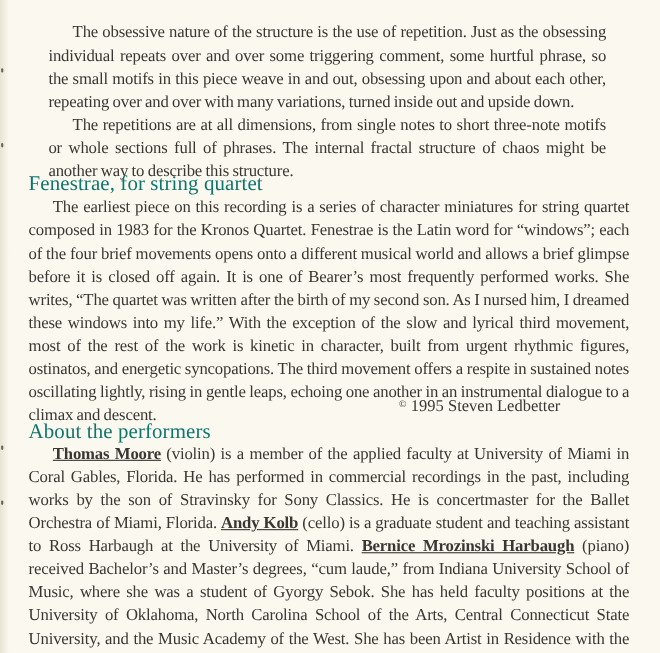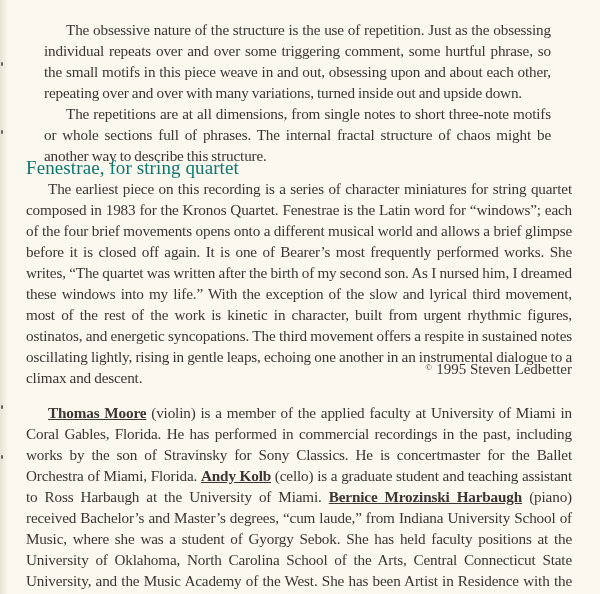--- a/index.html
+++ b/index.html
@@ -24,21 +24,21 @@
     margin: 0; letter-spacing: -0.15px; word-spacing: -0.5px;
     text-indent: 22px;
   }
   .h2 {
     position: absolute; font-size: 19px; line-height: 22px; margin: 0;
     font-weight: normal; color: #0f766e; letter-spacing: 0.1px;
   }
   .b { font-weight: bold; text-decoration: underline; }
   .i { }
   .copyright {
-    position: absolute; font-size: 15px; line-height: 20px; text-align: right;
+    position: absolute; font-size: 15px; line-height: 20px; text-align: center;
   }
   .copyright .sym { font-size: 9px; vertical-align: 4px; margin-right: 4px; }
 </style>
 </head>
 <body>
 
 <div class="page">
   <div class="edge"></div>
   <div class="mark" style="top:62px"></div>
   <div class="mark" style="top:130px"></div>
@@ -49,16 +49,17 @@
     <p class="para">The obsessive nature of the structure is the use of repetition. Just as the obsessing individual repeats over and over some triggering comment, some hurtful phrase, so the small motifs in this piece weave in and out, obsessing upon and about each other, repeating over and over with many variations, turned inside out and upside down.</p>
     <p class="para">The repetitions are at all dimensions, from single notes to short three-note motifs or whole sections full of phrases. The internal fractal structure of chaos might be another way to describe this structure.</p>
   </div>
 
   <h2 class="h2" style="left:26px; top:157px;">Fenestrae, for string quartet</h2>
   <div class="block" style="left:26px; top:178px; width:546px;">
     <p class="para"><span>The earliest piece on this recording is a series of character miniatures for string quartet composed in 1983 for the Kronos Quartet. </span><span class="i">Fenestrae</span><span> is the Latin word for “windows”; each of the four brief movements opens onto a different musical world and allows a brief glimpse before it is closed off again. It is one of Bearer’s most frequently performed works. She writes, “The quartet was written after the birth of my second son. As I nursed him, I dreamed these windows into my life.” With the exception of the slow and lyrical third movement, most of the rest of the work is kinetic in character, built from urgent rhythmic figures, ostinatos, and energetic syncopations. The third movement offers a respite in sustained notes oscillating lightly, rising in gentle leaps, echoing one another in an instrumental dialogue to a climax and descent.</span></p>
   </div>
   <div class="copyright" style="left:300px; top:357px; width:272px;"><span class="sym">©</span><span>1995 Steven Ledbetter</span></div>
 
+  <h2 class="h2" style="left:26px; top:382px;">About the performers</h2>
   <div class="block" style="left:26px; top:402px; width:546px;">
     <p class="para"><span class="b">Thomas Moore</span><span> (violin) is a member of the applied faculty at University of Miami in Coral Gables, Florida. He has performed in commercial recordings in the past, including works by the son of Stravinsky for Sony Classics. He is concertmaster for the Ballet Orchestra of Miami, Florida. </span><span class="b">Andy Kolb</span><span> (cello) is a graduate student and teaching assistant to Ross Harbaugh at the University of  Miami. </span><span class="b">Bernice Mrozinski Harbaugh</span><span> (piano) received Bachelor’s and Master’s degrees, “cum laude,” from Indiana University School of Music, where she was a student of Gyorgy Sebok. She has held faculty positions at the University of Oklahoma, North Carolina School of the Arts, Central Connecticut State University, and the Music Academy of the West. She has been Artist in Residence with the Grand Rapids Symphony and Principal</span></p>
   </div>
 </div>
 
 </body></html>

